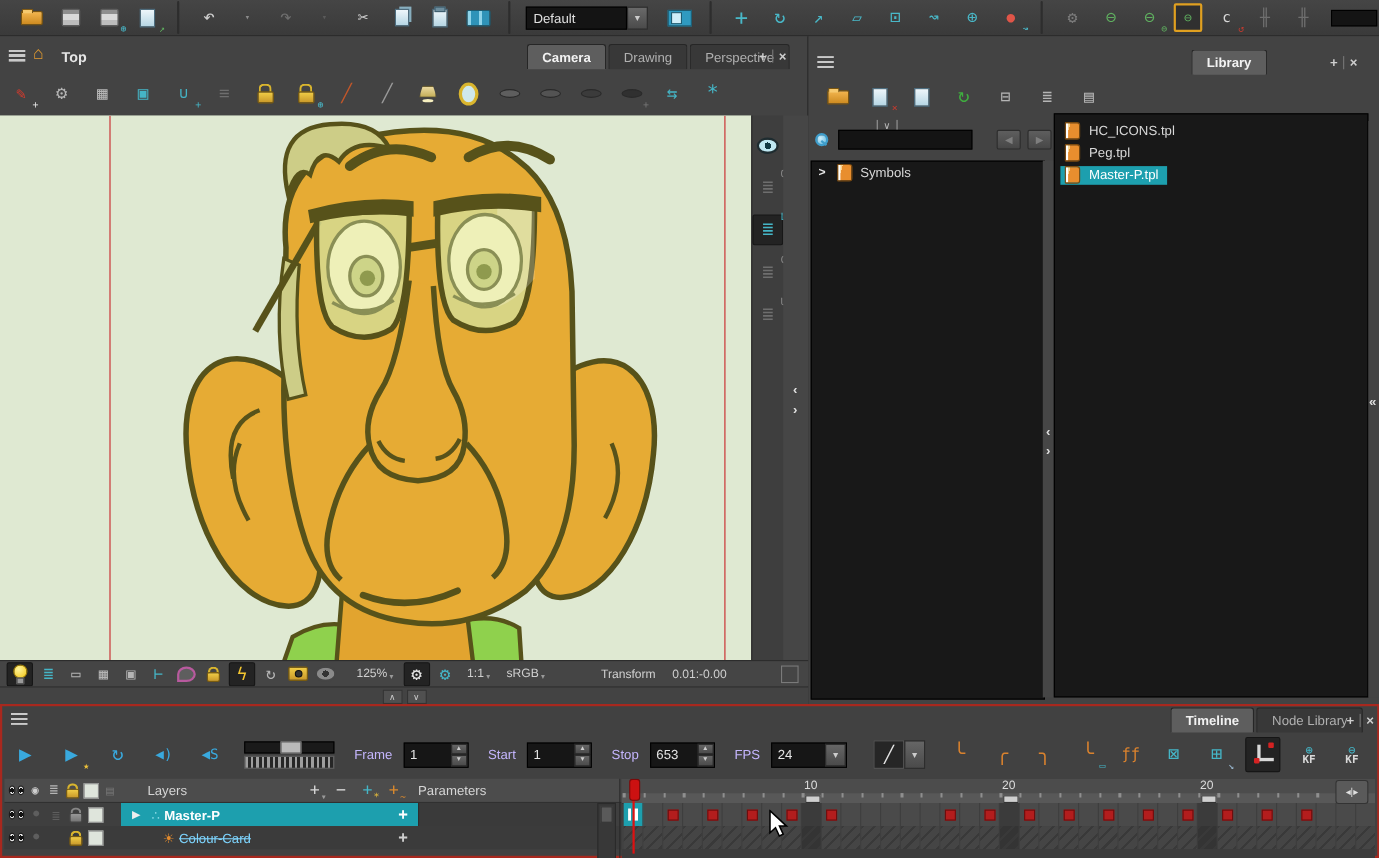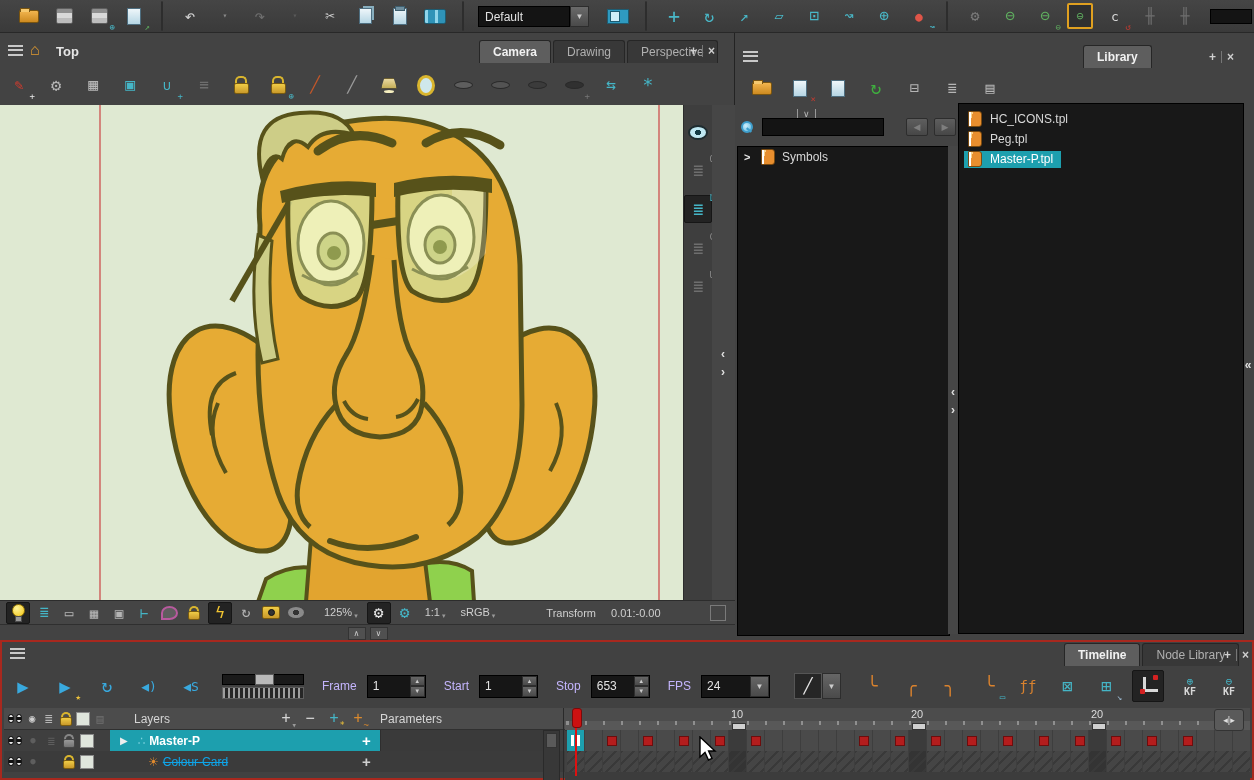--- a/index.html
+++ b/index.html
@@ -149,21 +149,21 @@
   .linebox{display:flex;align-items:stretch;height:26px;margin-left:14px}
   .lb1{width:26px;background:#262626;border:1px solid #555;color:#e8e8e8;font-size:15px;
      display:flex;align-items:center;justify-content:center;font-family:"DejaVu Sans Mono",monospace}
   #tl-layers-hdr{left:2px;top:66px;width:561px;height:22px;background:#4c4c4c;border-bottom:1px solid #303030;
      display:flex;align-items:center;box-sizing:border-box}
   #tl-layers-hdr .icon{width:16px;height:16px}
   .lrow{position:absolute;left:2px;width:561px;height:21px;display:flex;align-items:center}
   .lrow .icon{width:16px;height:16px}
   .lsel{position:absolute;left:106px;width:270px;height:21px;background:#1d9fae;display:flex;align-items:center}
   .lname{font-size:12px;font-weight:bold;color:#fff;margin-left:4px;white-space:nowrap}
-  .lname.dead{color:#0ea5e9;text-decoration:line-through;font-weight:normal}
+  .lname.dead{color:#7dd3fc;text-decoration:line-through;font-weight:normal}
   .lplus{position:absolute;left:358px;font-size:15px;font-weight:bold;color:#fff}
   .scrollv{position:absolute;left:541px;top:88px;width:15px;height:50px;background:#383838;border:1px solid #2a2a2a}
   .scrollv .thumb{margin:2px;height:13px;background:#5a5a5a;border:1px solid #333}
   #framesArea{position:absolute;left:563px;top:66px;width:685px;height:72px;overflow:hidden}
   .rnum{position:absolute;top:0;font-size:11px;color:#dcdcdc}
   .cursor-svg{position:absolute;z-index:99;pointer-events:none}
 </style>
 </head>
 <body>
 

